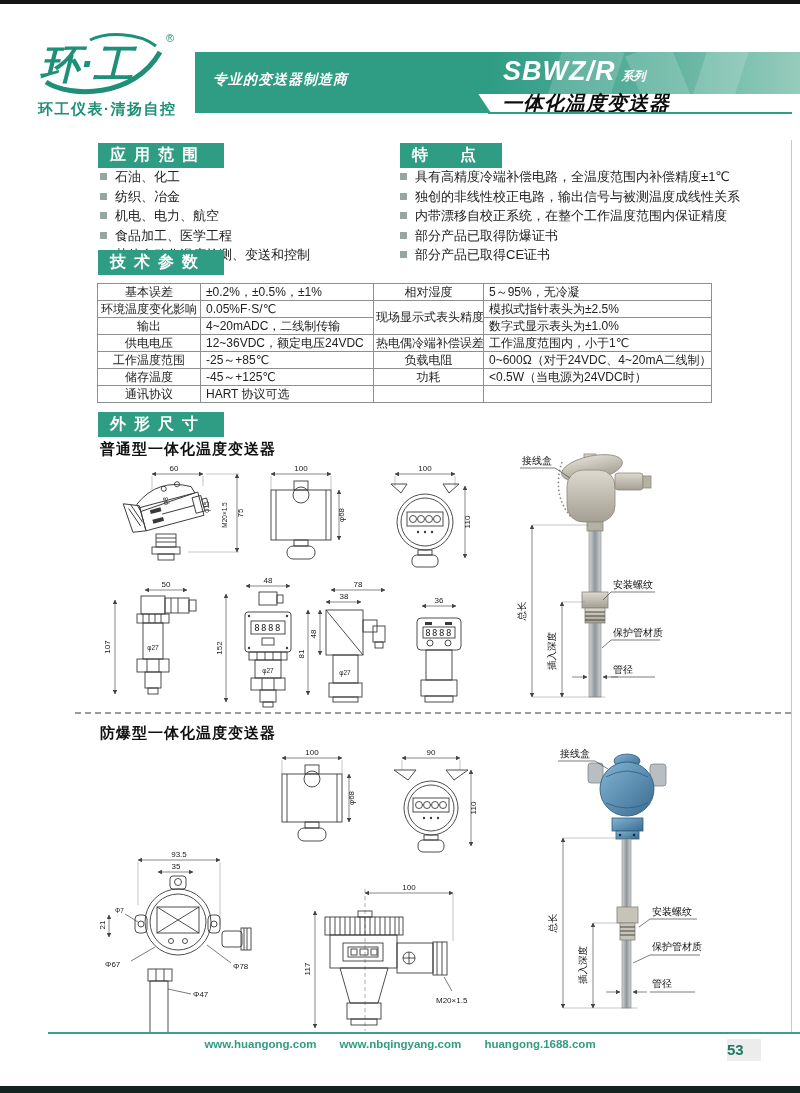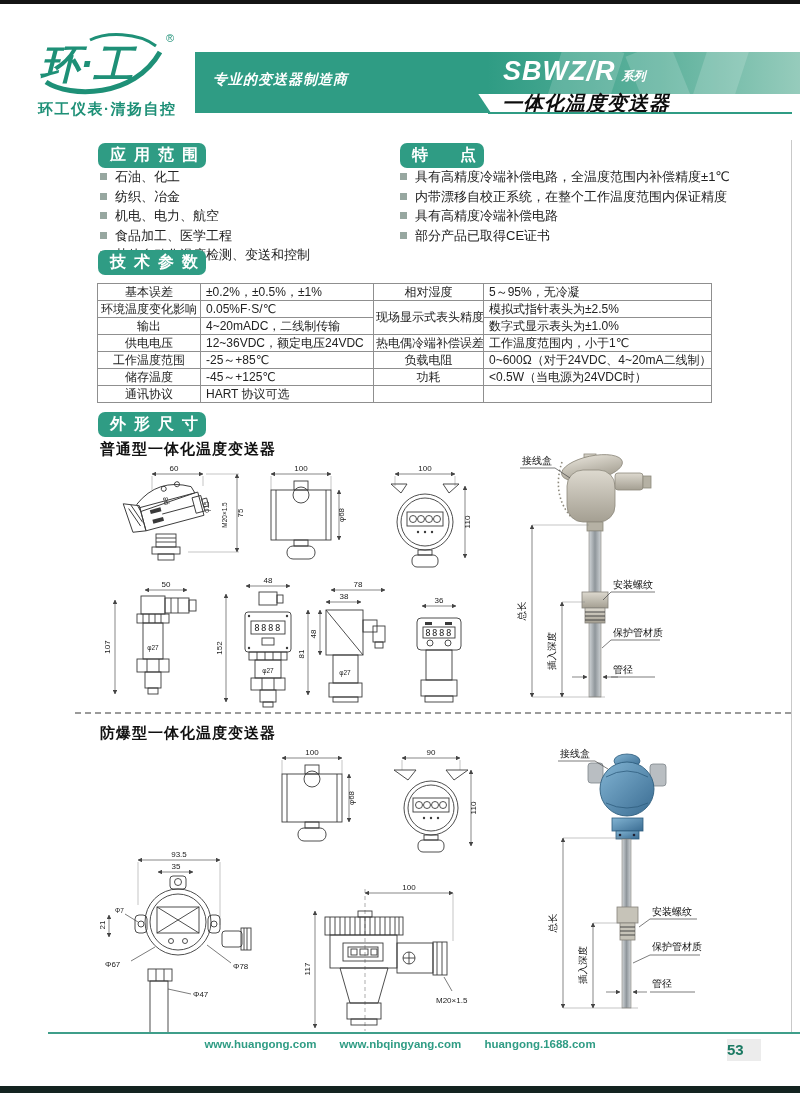--- a/index.html
+++ b/index.html
@@ -17,21 +17,21 @@
   #slogan{position:absolute;left:18px;bottom:5px;color:#fff;font-style:italic;font-weight:bold;font-size:14px;letter-spacing:1px;}
   #series-wrap{position:absolute;left:308px;top:4px;color:#fff;}
   #series-name{font-size:27px;font-weight:bold;font-style:italic;letter-spacing:1px;}
   #series-suffix{font-size:12px;font-style:italic;font-weight:bold;margin-left:6px;}
   #banner2{left:195px;top:92px;width:296px;height:21px;background:#2f9c84;
            clip-path:polygon(0 0,282px 0,296px 100%,0 100%);}
   #product-title{left:502px;top:90px;font-size:20px;font-weight:bold;font-style:italic;color:#0d0d0d;letter-spacing:1px;}
   #title-underline{left:488px;top:112px;width:304px;height:2px;background:#2f9c84;}
   
   .badge{position:absolute;background:#2f9c84;color:#fff;font-weight:bold;font-size:16px;
-         letter-spacing:8px;padding:2px 0 3px 12px;line-height:20px;border-radius:7px;}
+         letter-spacing:8px;padding:2px 18px 3px 12px;line-height:20px;}
   .subt{position:absolute;font-size:15px;font-weight:bold;color:#111;letter-spacing:1px;}
   
   .list{position:absolute;}
   .li{display:flex;align-items:flex-start;margin-bottom:5px;font-size:13px;color:#222;line-height:14.5px;}
   .sq{width:7px;height:7px;background:#97a7a0;margin:3px 8px 0 0;flex:none;}
   
   .ptable{position:absolute;border-collapse:collapse;table-layout:fixed;width:614px;font-size:12px;color:#222;border-radius:24px;}
   .ptable td{border:1px solid #8f8f8f;height:16px;padding:0 5px;line-height:15px;white-space:nowrap;overflow:hidden;}
   .ptable td.lab{text-align:center;padding:0 2px;}
   
@@ -115,25 +115,29 @@
   <div class="badge" style="left:400px;top:143px;">
     <span>特　点</span>
   </div>
   <div class="list" style="left:400px;top:170px;width:372px;">
     <div class="li">
         <span class="sq"></span>
         <span>具有高精度冷端补偿电路，全温度范围内补偿精度±1℃</span>
       </div>
     <div class="li">
         <span class="sq"></span>
+        <span>独创的非线性校正电路，输出信号与被测温度成线性关系</span>
+      </div>
+    <div class="li">
+        <span class="sq"></span>
         <span>内带漂移自校正系统，在整个工作温度范围内保证精度</span>
       </div>
     <div class="li">
         <span class="sq"></span>
-        <span>具有高精度冷端补偿电路</span>
+        <span>部分产品已取得防爆证书</span>
       </div>
     <div class="li">
         <span class="sq"></span>
         <span>部分产品已取得CE证书</span>
       </div>
   </div>
 
   <div class="badge" style="left:98px;top:250px;">
     <span>技术参数</span>
   </div>

